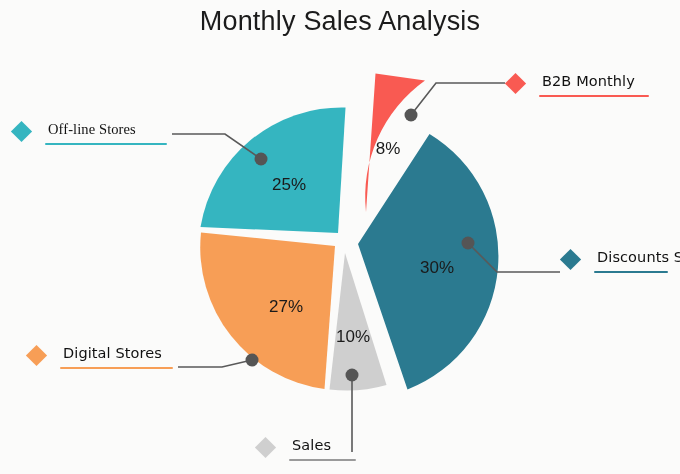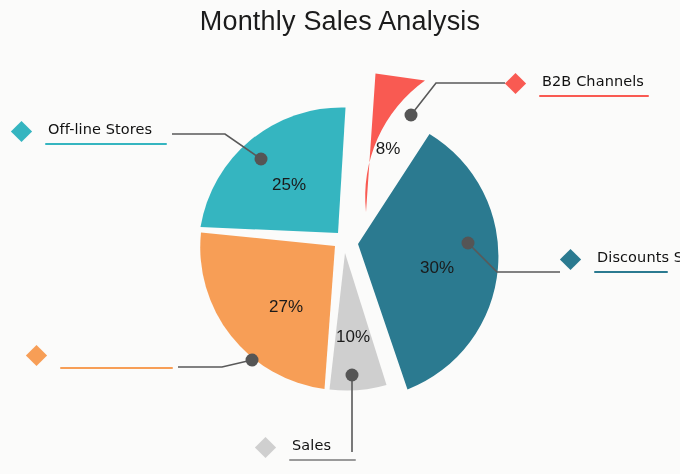--- a/index.html
+++ b/index.html
@@ -117,37 +117,40 @@
       <text class="slice-pct" x="388" y="150">8%</text>
       <text class="slice-pct" x="437" y="269">30%</text>
       <text class="slice-pct" x="353" y="338">10%</text>
       <text class="slice-pct" x="286" y="308">27%</text>
       <text class="slice-pct" x="289" y="186">25%</text>
     </g>
   </svg>
 
   <div class="legend-diamond" style="left:508px; top:76px; background:#f95a52;"></div>
   <div class="legend-label" style="left:540px; top:73px;">
-    <span class="txt">B2B Channels</span>
+    <span class="txt">B2B Monthly</span>
   </div>
   <div class="underline" style="left:539px; top:95px; width:110px; background:#f95a52;"></div>
 
   <div class="legend-diamond" style="left:563px; top:252px; background:#2b7a90;"></div>
   <div class="legend-label" style="left:595px; top:249px;">
     <span class="txt">Discounts Sales</span>
   </div>
   <div class="underline" style="left:594px; top:271px; width:74px; background:#2b7a90;"></div>
 
   <div class="legend-diamond" style="left:14px; top:124px; background:#35b5c0;"></div>
-  <div class="legend-label" style="left:46px; top:121px;">
+  <div class="legend-label" style="left:46px; top:121px;font-family:Liberation Serif, serif;">
     <span class="txt">Off-line Stores</span>
   </div>
   <div class="underline" style="left:45px; top:143px; width:122px; background:#35b5c0;"></div>
 
   <div class="legend-diamond" style="left:29px; top:348px; background:#f79e56;"></div>
+  <div class="legend-label" style="left:61px; top:345px;">
+    <span class="txt">Digital Stores</span>
+  </div>
   <div class="underline" style="left:60px; top:367px; width:113px; background:#f79e56;"></div>
 
   <div class="legend-diamond" style="left:258px; top:440px; background:#cfcfcf;"></div>
   <div class="legend-label" style="left:290px; top:437px;">
     <span class="txt">Sales</span>
   </div>
   <div class="underline" style="left:289px; top:459px; width:67px; background:#9a9a9a;"></div>
 
 </div>
 

